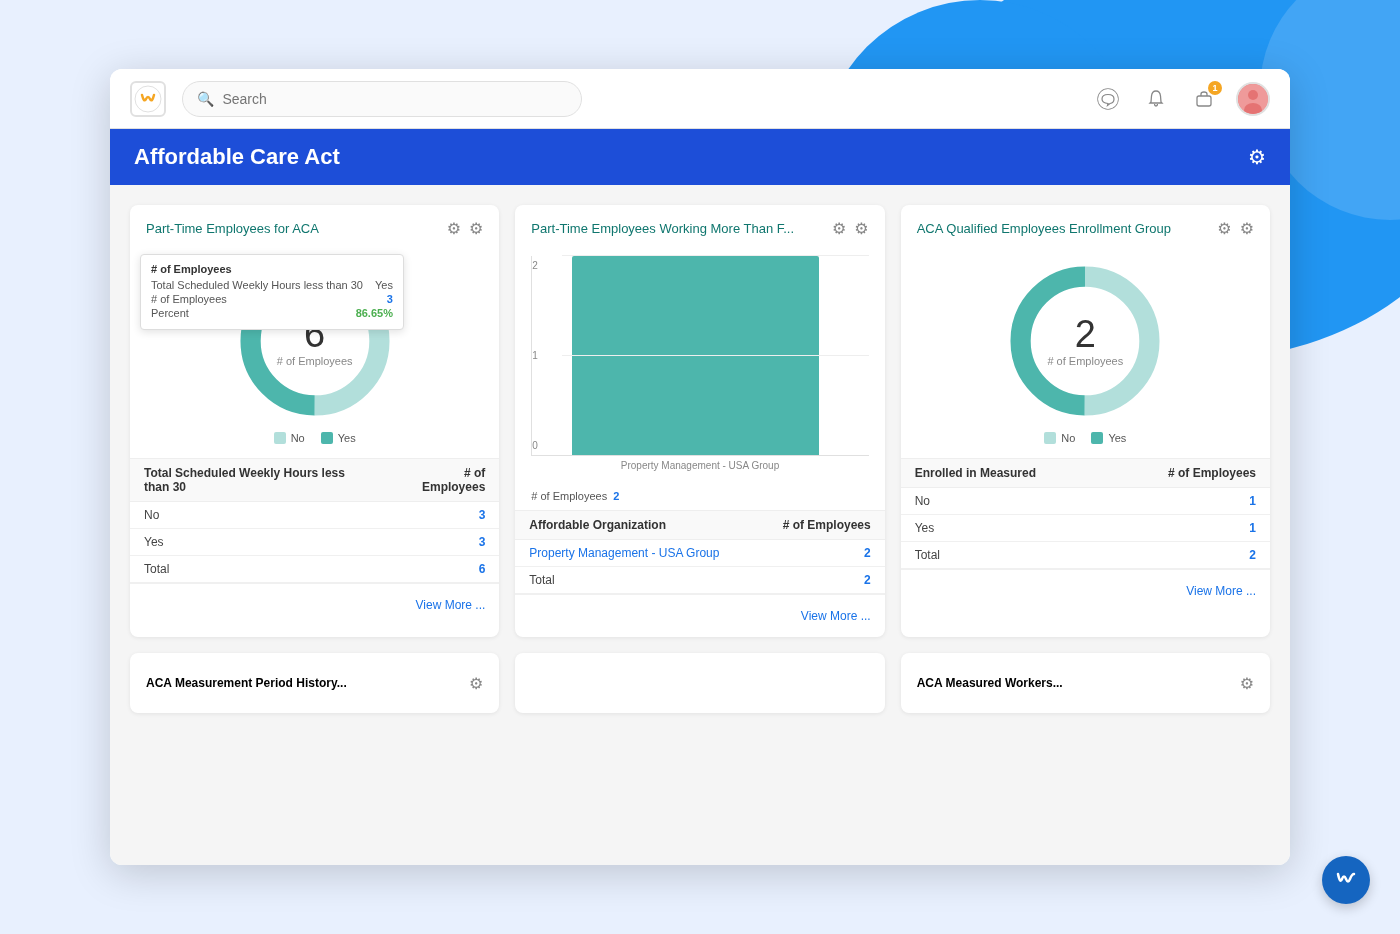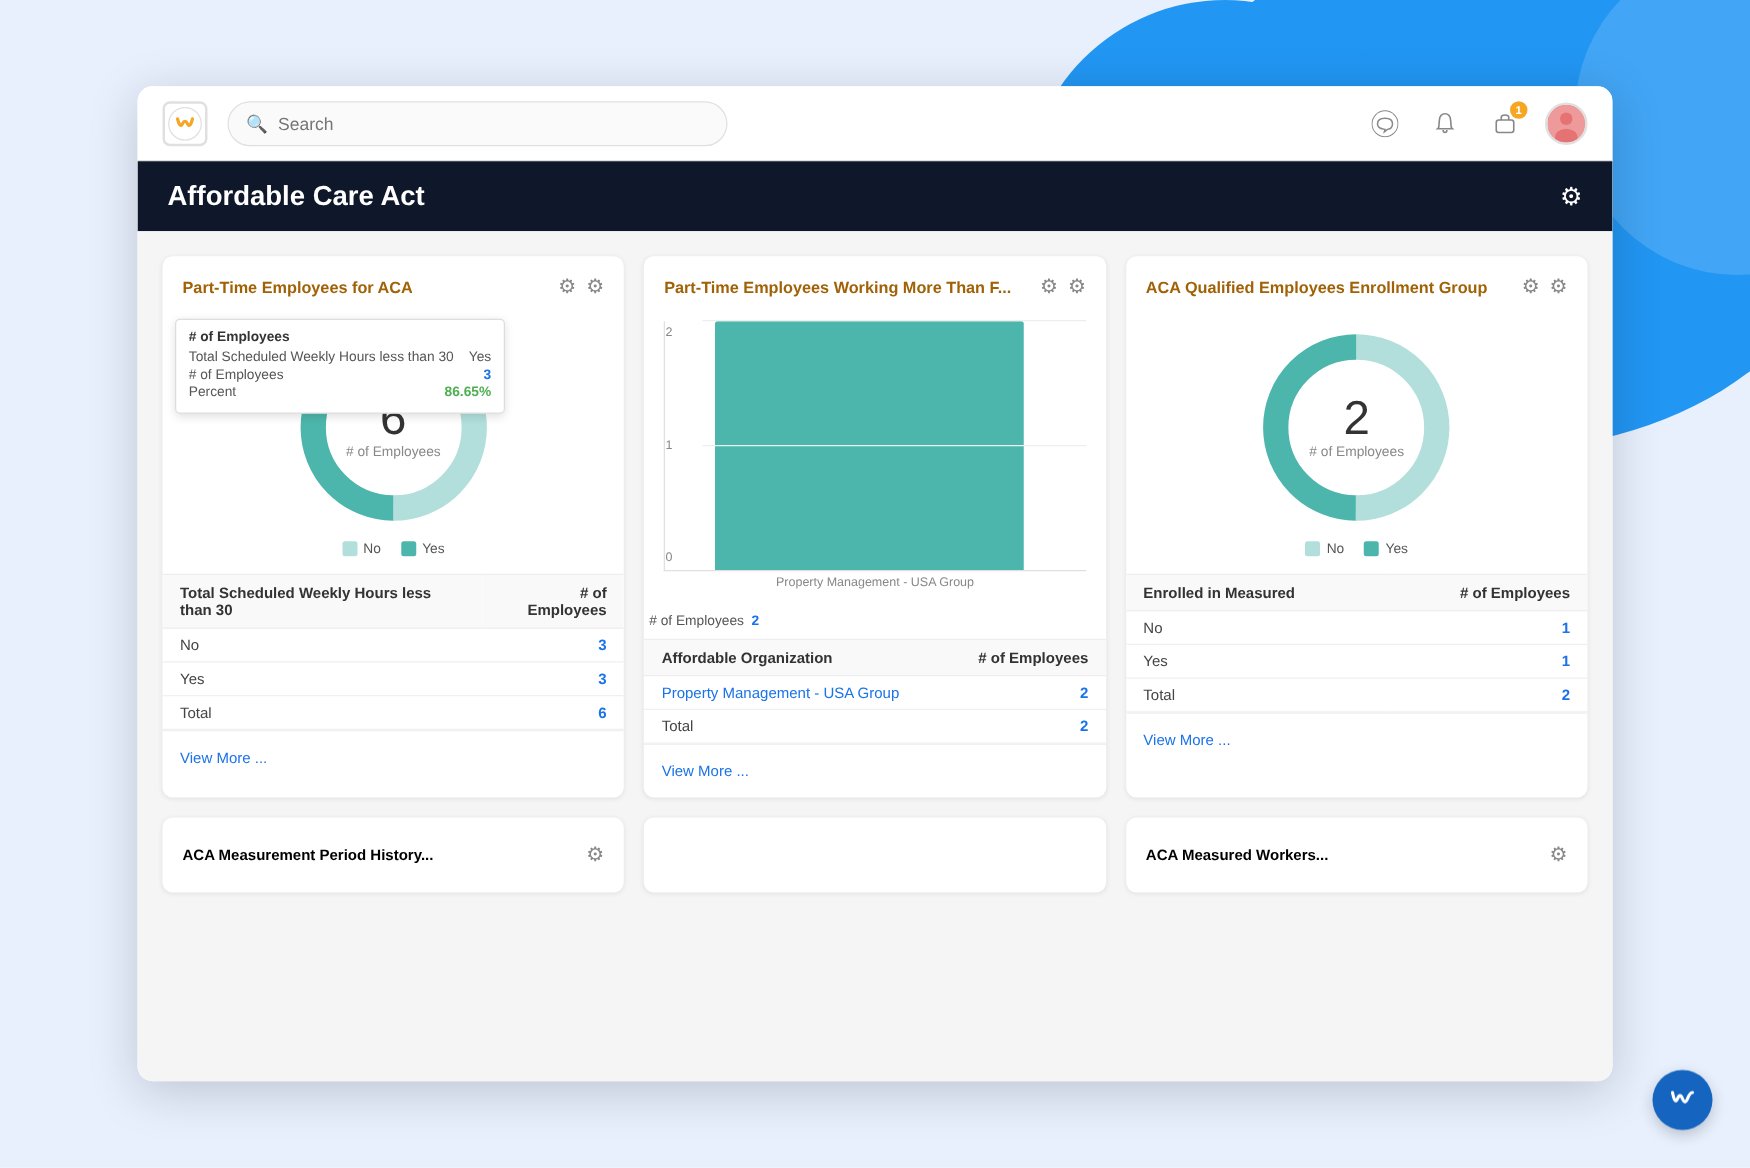--- a/index.html
+++ b/index.html
@@ -145,21 +145,21 @@
       border: 2px solid #e0e0e0;
       overflow: hidden;
       display: flex;
       align-items: center;
       justify-content: center;
       font-size: 16px;
     }
 
     
     .header-bar {
-      background: #0f172a;
+      background: #1d4ed8;
       height: 56px;
       display: flex;
       align-items: center;
       padding: 0 24px;
       justify-content: space-between;
     }
     .header-title {
       color: #fff;
       font-size: 22px;
       font-weight: 600;
@@ -187,22 +187,22 @@
     }
 
     .card-header {
       display: flex;
       align-items: center;
       justify-content: space-between;
       padding: 14px 16px 8px;
     }
     .card-title {
       font-size: 13px;
-      font-weight: 700;
-      color: #a16207;
+      font-weight: 400;
+      color: #0f766e;
     }
     .card-icons {
       display: flex;
       gap: 8px;
       align-items: center;
       color: #888;
       font-size: 16px;
     }
 
     
@@ -315,21 +315,21 @@
       text-align: right;
       color: #1a73e8;
       font-weight: 600;
     }
     .card-table td.link-cell {
       color: #1a73e8;
       cursor: pointer;
     }
 
     .view-more {
-      text-align: left;
+      text-align: right;
       padding: 14px;
       color: #1a73e8;
       font-size: 12px;
       cursor: pointer;
       border-top: 1px solid #f0f0f0;
     }
 
     
     .bar-chart-area {
       padding: 10px 16px 0;
@@ -363,21 +363,21 @@
       margin: 0 10px;
       border-radius: 2px 2px 0 0;
     }
     .bar-x-label {
       text-align: center;
       font-size: 10px;
       color: #888;
       margin-top: 4px;
     }
     .bar-count-label {
-      padding: 4px 4px 8px;
+      padding: 4px 16px 8px;
       font-size: 11px;
       color: #555;
     }
 
     
     .grid-lines {
       position: absolute;
       left: 30px;
       right: 0;
       top: 0;

